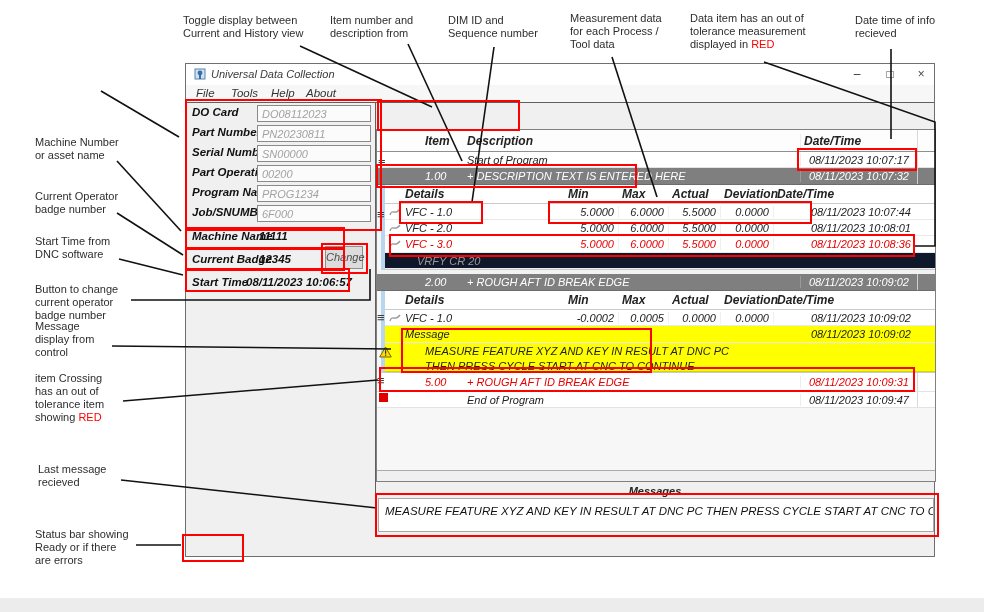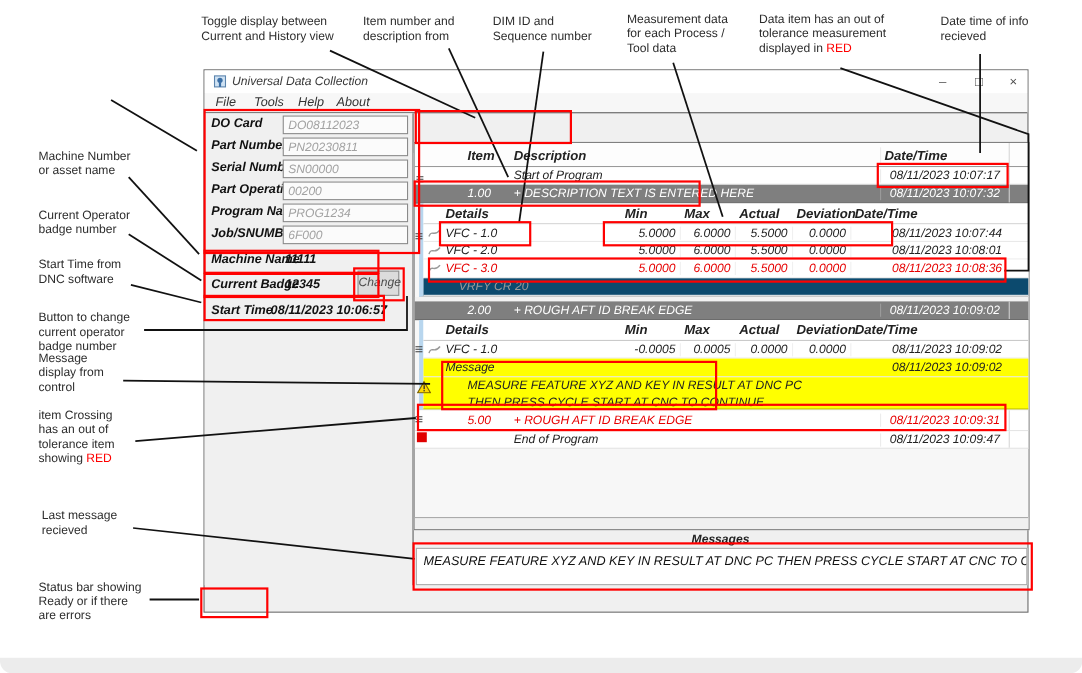--- a/index.html
+++ b/index.html
@@ -1,17 +1,17 @@
 <!DOCTYPE html>
 <html><head>
 <meta charset="utf-8">
 <style>
   html,body{margin:0;padding:0;background:#fff;}
   #canvas{position:relative;width:984px;height:612px;background:#ffffff;
-    font-family:"Liberation Sans",sans-serif;overflow:hidden;color:#222;border-radius:11px;}
+    font-family:"Liberation Sans",sans-serif;overflow:hidden;color:#222;}
   
   .note{position:absolute;font-size:11px;line-height:13px;color:#2d2d2d;white-space:pre-line;}
   .note .red{color:#ff0000;}
   .callout{position:absolute;border:2px solid #ff0000;z-index:40;pointer-events:none;}
   #lines{position:absolute;left:0;top:0;width:984px;height:612px;z-index:35;pointer-events:none;}
   
   .app-window{position:absolute;left:185px;top:63px;width:750px;height:494px;
     border:1px solid #6f6f6f;background:#f0f0f0;box-sizing:border-box;font-style:italic;}
   .titlebar{position:absolute;left:0;top:0;width:100%;height:21px;background:#ffffff;}
   .app-icon{position:absolute;left:8px;top:4px;width:12px;height:12px;}
@@ -58,21 +58,21 @@
   .section{margin-left:4px;border-left:4px solid #b8d6ee;border-bottom:1px solid #c9c9c9;
     background:#fff;}
   .drow{display:grid;grid-template-columns:20px 160px 54px 50px 52px 53px 140px 1fr;
     align-items:center;font-size:11px;background:#fff;border-bottom:1px solid #e9e9e9;
     box-sizing:border-box;}
   .drow .num{text-align:right;padding-right:4px;border-right:1px solid #f0f0f0;}
   .drow .c-date{text-align:right;padding-right:3px;}
   .dhead{height:19px;font-weight:bold;font-size:12px;border-bottom:1px solid #cacaca;}
   .dhead .hl{text-align:left;padding-left:3px;border-right:none;}
   .icon-cell{display:flex;align-items:center;justify-content:center;height:100%;}
-  .subnote{height:15px;font-size:11px;color:#9a9a9a;background:#0c4a6e;
+  .subnote{height:15px;font-size:11px;color:#9a9a9a;background:#0f172a;
     border-bottom:1px solid #ededed;padding-left:32px;display:flex;align-items:center;}
   .spacer4{height:4px;background:#f2f2f2;}
   .yellow{background:#ffff00 !important;}
   .msg-body{background:#ffff00;font-size:11px;line-height:15px;padding:1px 0 0 40px;
     height:29px;box-sizing:border-box;color:#222;border-bottom:1px solid #d6d600;}
   .gutter-icon{position:absolute;z-index:5;}
   .menu-glyph{font-size:13px;color:#3c3c3c;line-height:10px;}
   .red-square{width:9px;height:9px;background:#e00000;}
   .scroll-strip{position:absolute;left:0;right:0;bottom:0;height:10px;background:#f0f0f0;
     border-top:1px solid #ababab;}
@@ -316,21 +316,21 @@
           <span class="hl">Date/Time</span>
           <span></span>
         </div>
         <div class="drow r16">
           <span class="icon-cell">
               <svg width="12" height="10" viewBox="0 0 12 10">
                 <path d="M1 8 C3 1,6 9,11 2" stroke="#999" fill="none" stroke-width="1.3"></path>
               </svg>
             </span>
           <span>VFC - 1.0</span>
-          <span class="num">-0.0005</span>
+          <span class="num">-0.0002</span>
           <span class="num">0.0005</span>
           <span class="num">0.0000</span>
           <span class="num">0.0000</span>
           <span class="c-date">08/11/2023 10:09:02</span>
           <span></span>
         </div>
         <div class="drow r17 yellow">
           <span></span>
           <span>Message</span>
           <span class="num"></span>

